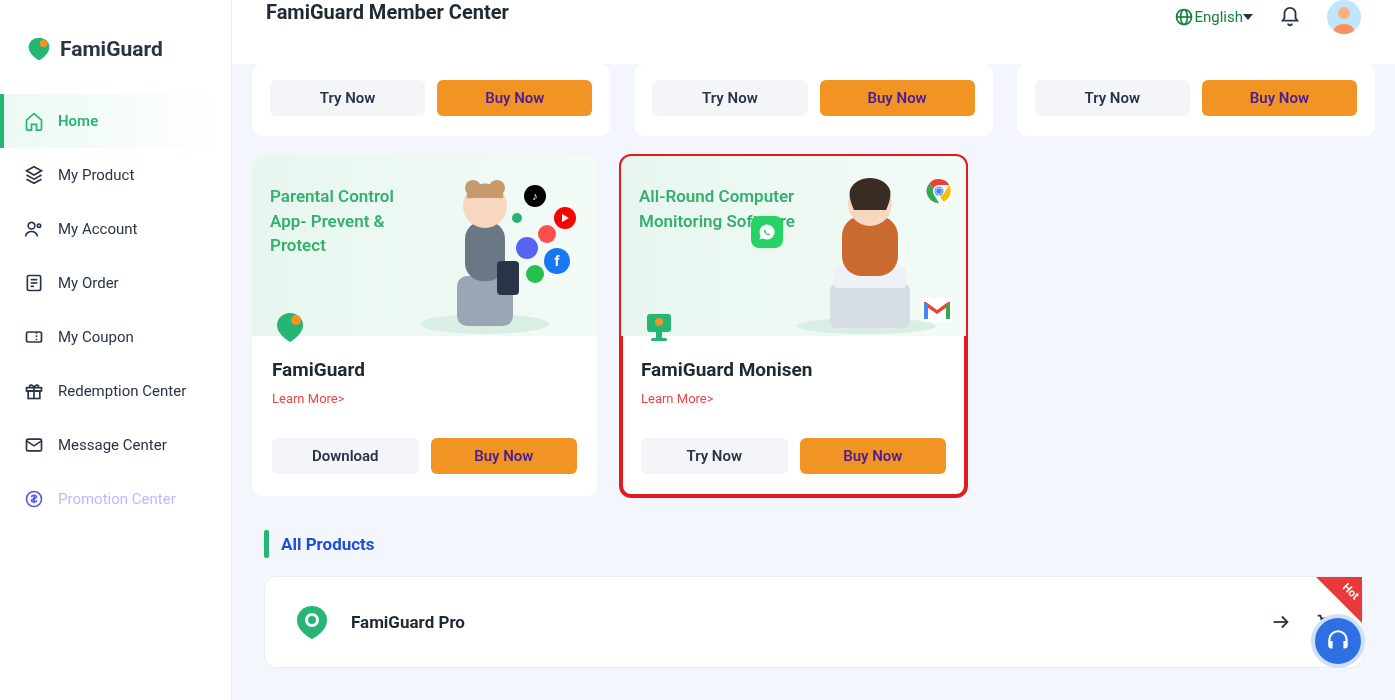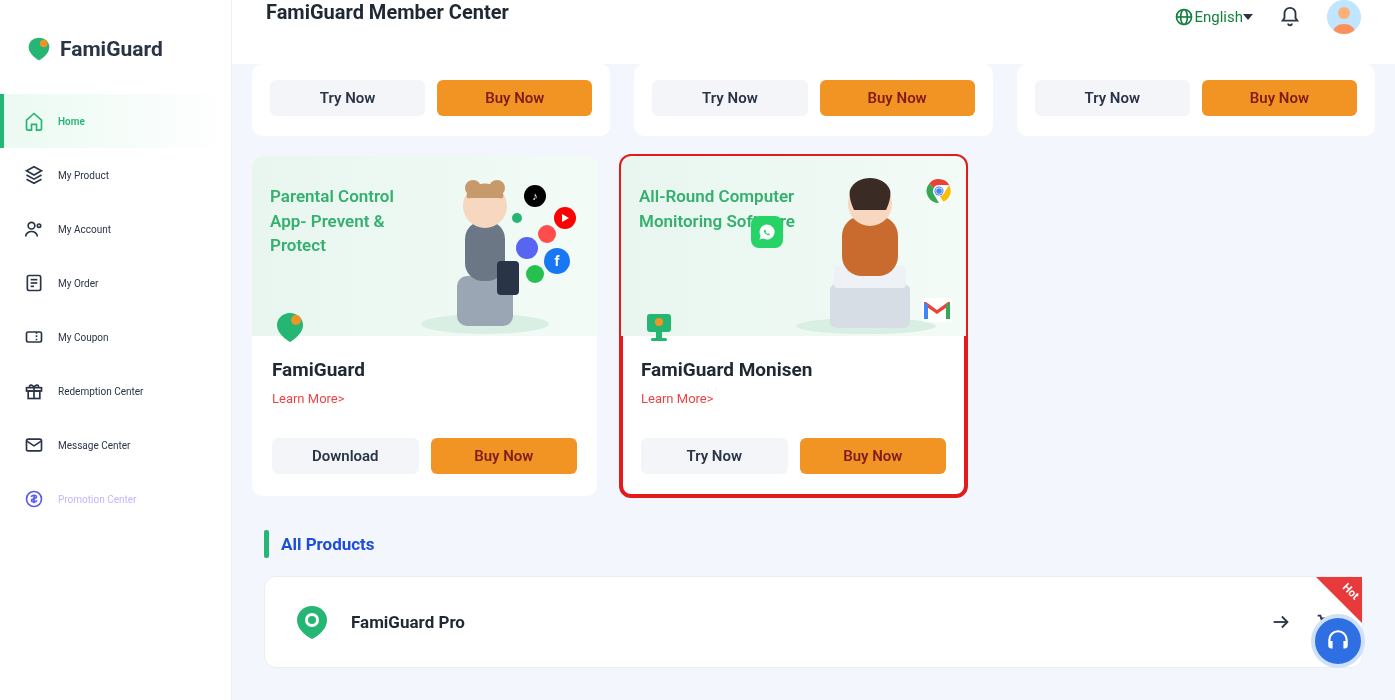--- a/index.html
+++ b/index.html
@@ -8,21 +8,21 @@
 .layout { display: flex; height: 100%; }
 
 
 .sidebar { width: 232px; background: #fff; border-right: 1px solid #f0f0f0; display: flex; flex-direction: column; }
 .logo-row { display: flex; align-items: center; gap: 6px; padding: 34px 24px 30px 24px; }
 .logo-mark { width: 30px; height: 30px; position: relative; }
 .logo-mark svg { width: 100%; height: 100%; }
 .logo-text { font-size: 21px; font-weight: 700; color: #2a3447; }
 
 .nav { display: flex; flex-direction: column; }
-.nav-item { display: flex; align-items: center; gap: 14px; padding: 17px 24px; font-size: 10px; color: #2a3447; cursor: pointer; }
+.nav-item { display: flex; align-items: center; gap: 14px; padding: 17px 24px; font-size: 15px; color: #2a3447; cursor: pointer; }
 .nav-item.active { background: linear-gradient(90deg, #ebfaf2 0%, #ffffff 100%); color: #26b674; font-weight: 600; border-left: 4px solid #26b674; padding-left: 20px; }
 .nav-item .nav-icon { width: 20px; height: 20px; display: inline-flex; align-items: center; justify-content: center; color: #2a3447; }
 .nav-item.active .nav-icon { color: #26b674; }
 .nav-item.promo .nav-icon { color: #5b5bf0; }
 .nav-item.promo { color: #c3b6ff; }
 
 
 .main { flex: 1; display: flex; flex-direction: column; background: #fff; overflow: hidden; }
 .topbar { height: 64px; display: flex; align-items: flex-start; padding: 0 34px; justify-content: space-between; }
 .topbar-title { font-size: 20px; font-weight: 700; color: #1f2933; }
@@ -33,21 +33,21 @@
 .avatar svg { width: 100%; height: 100%; }
 
 .content { flex: 1; background: #f3f7fd; padding: 0 20px 10px 20px; overflow: hidden; position: relative; }
 
 
 .cards-row { display: flex; gap: 24px; padding-top: 0; }
 .mini-card { flex: 1; background: #fff; border-radius: 10px; padding: 0 18px 20px 18px; display: flex; flex-direction: column; gap: 12px; }
 .mini-card .btns { display: flex; gap: 12px; padding-top: 16px; }
 .btn { flex: 1; height: 36px; border-radius: 6px; border: none; font-size: 15px; font-weight: 600; cursor: pointer; display: flex; align-items: center; justify-content: center; }
 .btn-secondary { background: #f3f5f8; color: #2a3447; }
-.btn-primary { background: #f29423; color: #7f1d1d; }
+.btn-primary { background: #f29423; color: #4c1d95; }
 
 
 .big-row { display: flex; gap: 24px; margin-top: 20px; }
 .big-card { width: 345px; background: #fff; border-radius: 10px; display: flex; flex-direction: column; overflow: hidden; position: relative; }
 .big-card.highlight { outline: 4px solid #e21c1c; outline-offset: -2px; }
 .hero { height: 180px; background: linear-gradient(90deg, #e8f6ef 0%, #f3fbf7 100%); position: relative; padding: 28px 18px; }
 .hero-text { color: #35b06f; font-weight: 600; font-size: 17px; line-height: 1.45; max-width: 160px; }
 .hero-img { position: absolute; right: 10px; bottom: 0; width: 180px; height: 170px; }
 .hero-icon-float { position: absolute; border-radius: 50%; display: flex; align-items: center; justify-content: center; }
 .big-body { padding: 16px 20px 22px 20px; display: flex; flex-direction: column; gap: 10px; position: relative; }

